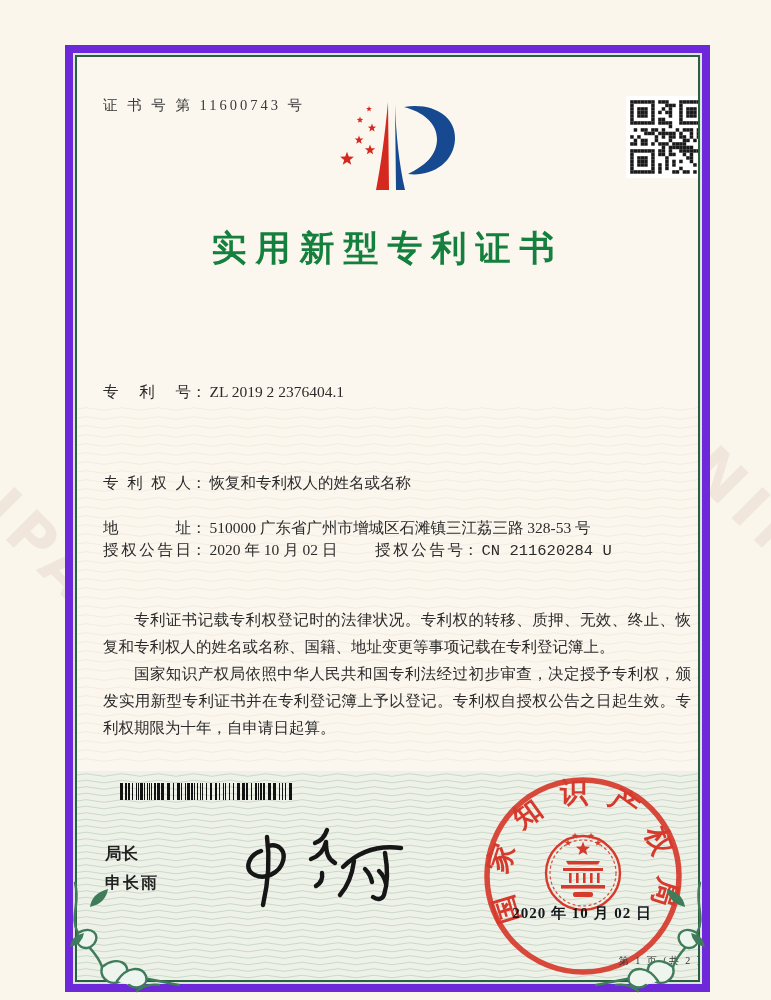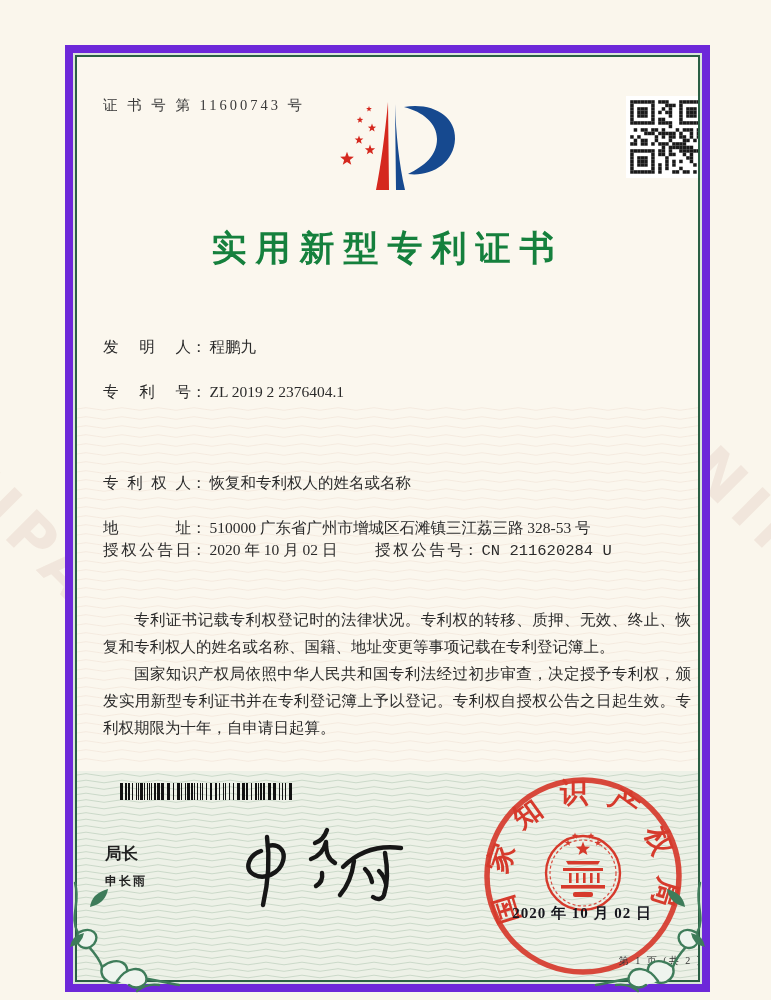--- a/index.html
+++ b/index.html
@@ -35,21 +35,21 @@
   .flabel{display:inline-block;width:88px;text-align:justify;text-align-last:justify;}
   .fval{margin-left:3px;}
   .grant-no{position:absolute;left:272px;top:0;font-family:Liberation Mono, monospace;}
   .paras{
     position:absolute;left:26px;top:549px;width:588px;
     font-size:15.5px;line-height:27px;text-align:justify;color:#2b2b2b;
   }
   .paras p{margin:0;text-indent:2em;}
   .barcode{position:absolute;left:43px;top:726px;}
   .director-title{position:absolute;left:28px;top:786px;font-family:"Liberation Sans","DejaVu Sans",sans-serif;font-weight:bold;font-size:16.5px;color:#222;}
-  .director-name{position:absolute;left:28px;top:816px;font-family:"Liberation Sans","DejaVu Sans",sans-serif;font-weight:bold;font-size:12px;color:#222;letter-spacing:2px;}
+  .director-name{position:absolute;left:28px;top:816px;font-family:"Liberation Sans","DejaVu Sans",sans-serif;font-weight:bold;font-size:16px;color:#222;letter-spacing:2px;}
   .signature{position:absolute;left:146px;top:746px;}
   .seal{position:absolute;left:403px;top:716px;}
   .sealdate{
     position:absolute;left:405px;top:847px;width:200px;text-align:center;
     font-size:15px;color:#16161d;letter-spacing:1px;font-weight:bold;
   }
   .footer{position:absolute;left:16px;top:897px;width:100%;text-align:right;font-size:10px;letter-spacing:2px;color:#333;}
   .orn{position:absolute;pointer-events:none;}
   .orn-left{left:-10px;top:828px;}
   .orn-right{right:-10px;top:828px;transform:scaleX(-1);}
@@ -382,23 +382,20 @@
             <rect x="49.70" y="74.20" width="3.5" height="3.5"></rect>
             <rect x="56.70" y="74.20" width="3.5" height="3.5"></rect>
             <rect x="60.20" y="74.20" width="3.5" height="3.5"></rect>
             <rect x="67.20" y="74.20" width="3.5" height="3.5"></rect>
             <rect x="74.20" y="74.20" width="3.5" height="3.5"></rect>
           </g>
       </svg>
 
       <div class="title">实用新型专利证书</div>
 
-      <div class="field" style="top:280px;">
-        <span class="flabel">发明人</span><span>：</span><span class="fval">程鹏九</span>
-      </div>
       <div class="field" style="top:325px;">
         <span class="flabel">专利号</span><span>：</span><span class="fval">ZL 2019 2 2376404.1</span>
       </div>
       <div class="field" style="top:416px;">
         <span class="flabel">专利权人</span><span>：</span><span class="fval">恢复和专利权人的姓名或名称</span>
       </div>
       <div class="field" style="top:461px;">
         <span class="flabel">地址</span><span>：</span><span class="fval">510000 广东省广州市增城区石滩镇三江荔三路 328-53 号</span>
       </div>
 

